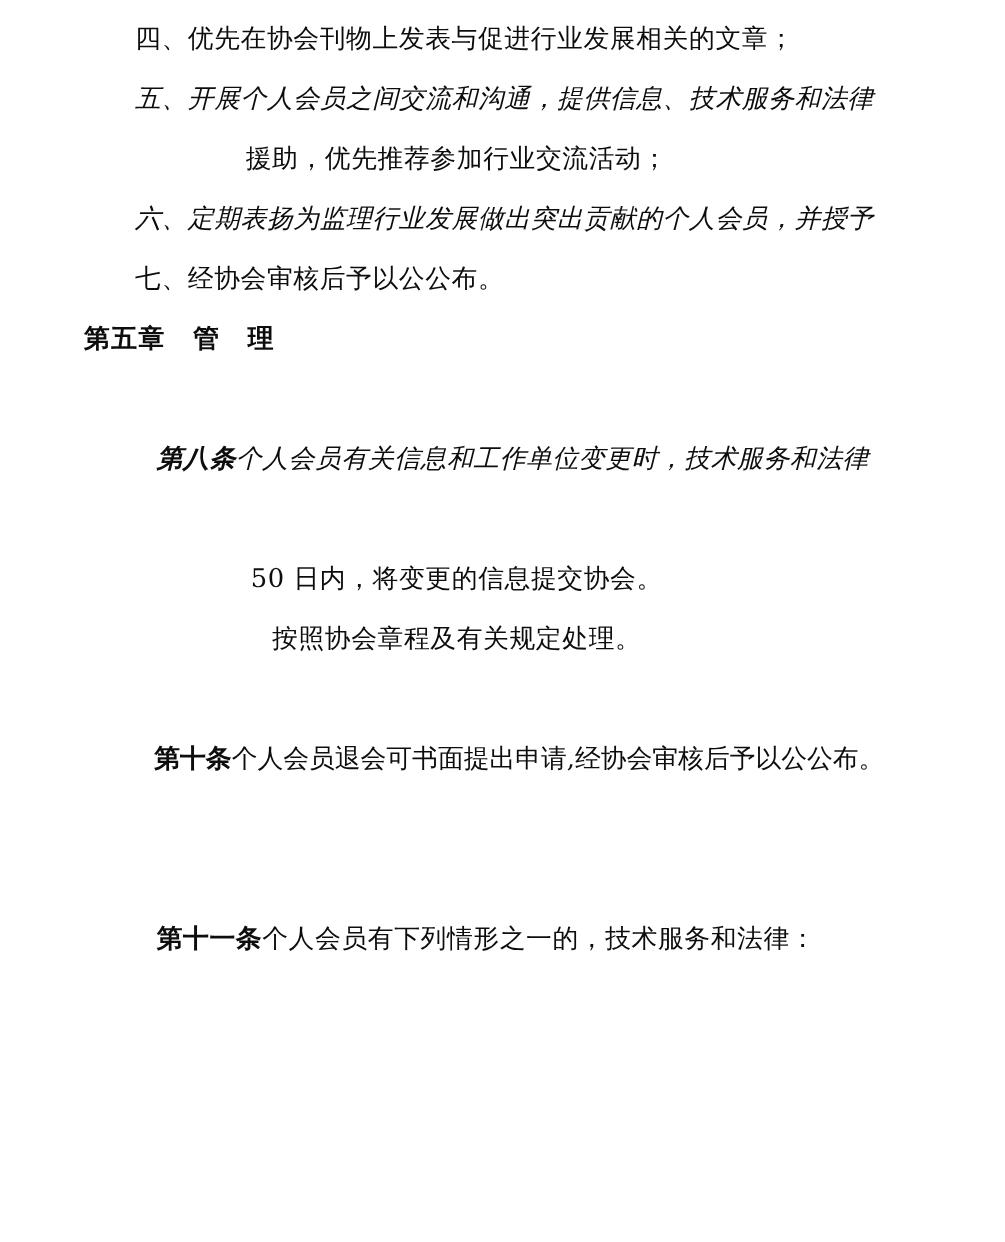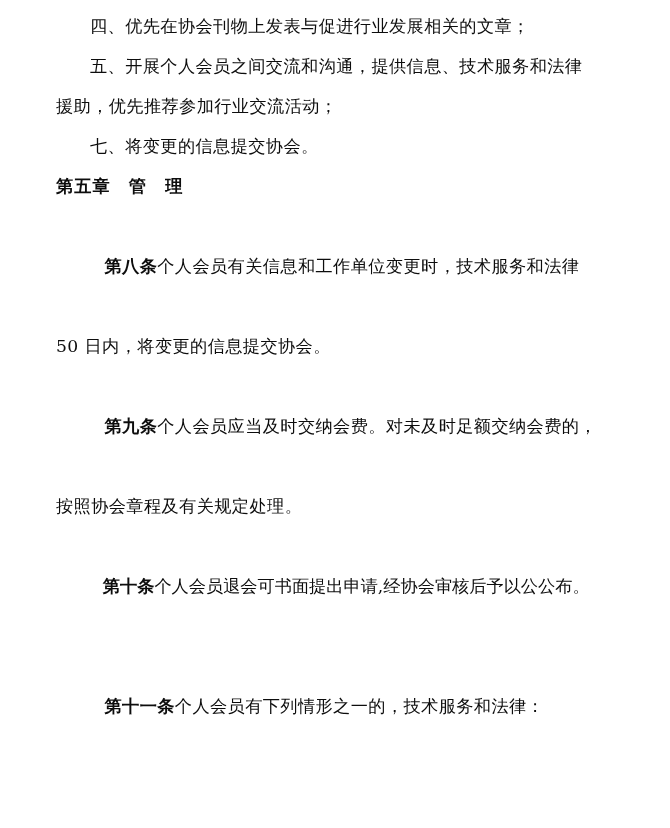--- a/index.html
+++ b/index.html
@@ -25,62 +25,62 @@
     font-size: 17.2px;
     line-height: 40px;
     letter-spacing: 0.4px;
     white-space: pre;
   }
   .indent {
     text-indent: 34px;
   }
   .noindent {
     text-indent: 0;
+    text-align: center;
   }
   .center {
     text-align: left;
     text-indent: 0;
     font-weight: bold;
     letter-spacing: 1px;
   }
   .bold {
     font-weight: bold;
     margin-left: 25px;
   }
   .justify {
     text-align: justify;
     text-justify: inter-ideograph;
+    font-style: italic;
   }
   .tight {
     letter-spacing: 0px;
   }
 </style>
 </head>
 <body>
 
 <div class="page">
 
   <div class="line indent">四、优先在协会刊物上发表与促进行业发展相关的文章；</div>
 
   <div class="line indent justify">五、开展个人会员之间交流和沟通，提供信息、技术服务和法律</div>
   <div class="line noindent">援助，优先推荐参加行业交流活动；</div>
 
+  <div class="line indent justify">六、定期表扬为监理行业发展做出突出贡献的个人会员，并授予</div>
 
-  <div class="line indent">七、将变更的信息提交协会。</div>
+  <div class="line indent">七、经协会审核后予以公公布。</div>
 
   <div class="line center">第五章　管　理</div>
 
   <div class="line indent justify">
     <span class="bold">第八条</span><span>个人会员有关信息和工作单位变更时，技术服务和法律</span>
   </div>
   <div class="line noindent">50 日内，将变更的信息提交协会。</div>
 
-  <div class="line indent justify">
-    <span class="bold">第九条</span><span>个人会员应当及时交纳会费。对未及时足额交纳会费的，</span>
-  </div>
   <div class="line noindent">按照协会章程及有关规定处理。</div>
 
   <div class="line indent tight">
     <span class="bold">第十条</span><span>个人会员退会可书面提出申请,经协会审核后予以公公布。</span>
   </div>
 
   <div class="line indent">
     <span class="bold">第十一条</span><span>个人会员有下列情形之一的，技术服务和法律：</span>
   </div>
 

